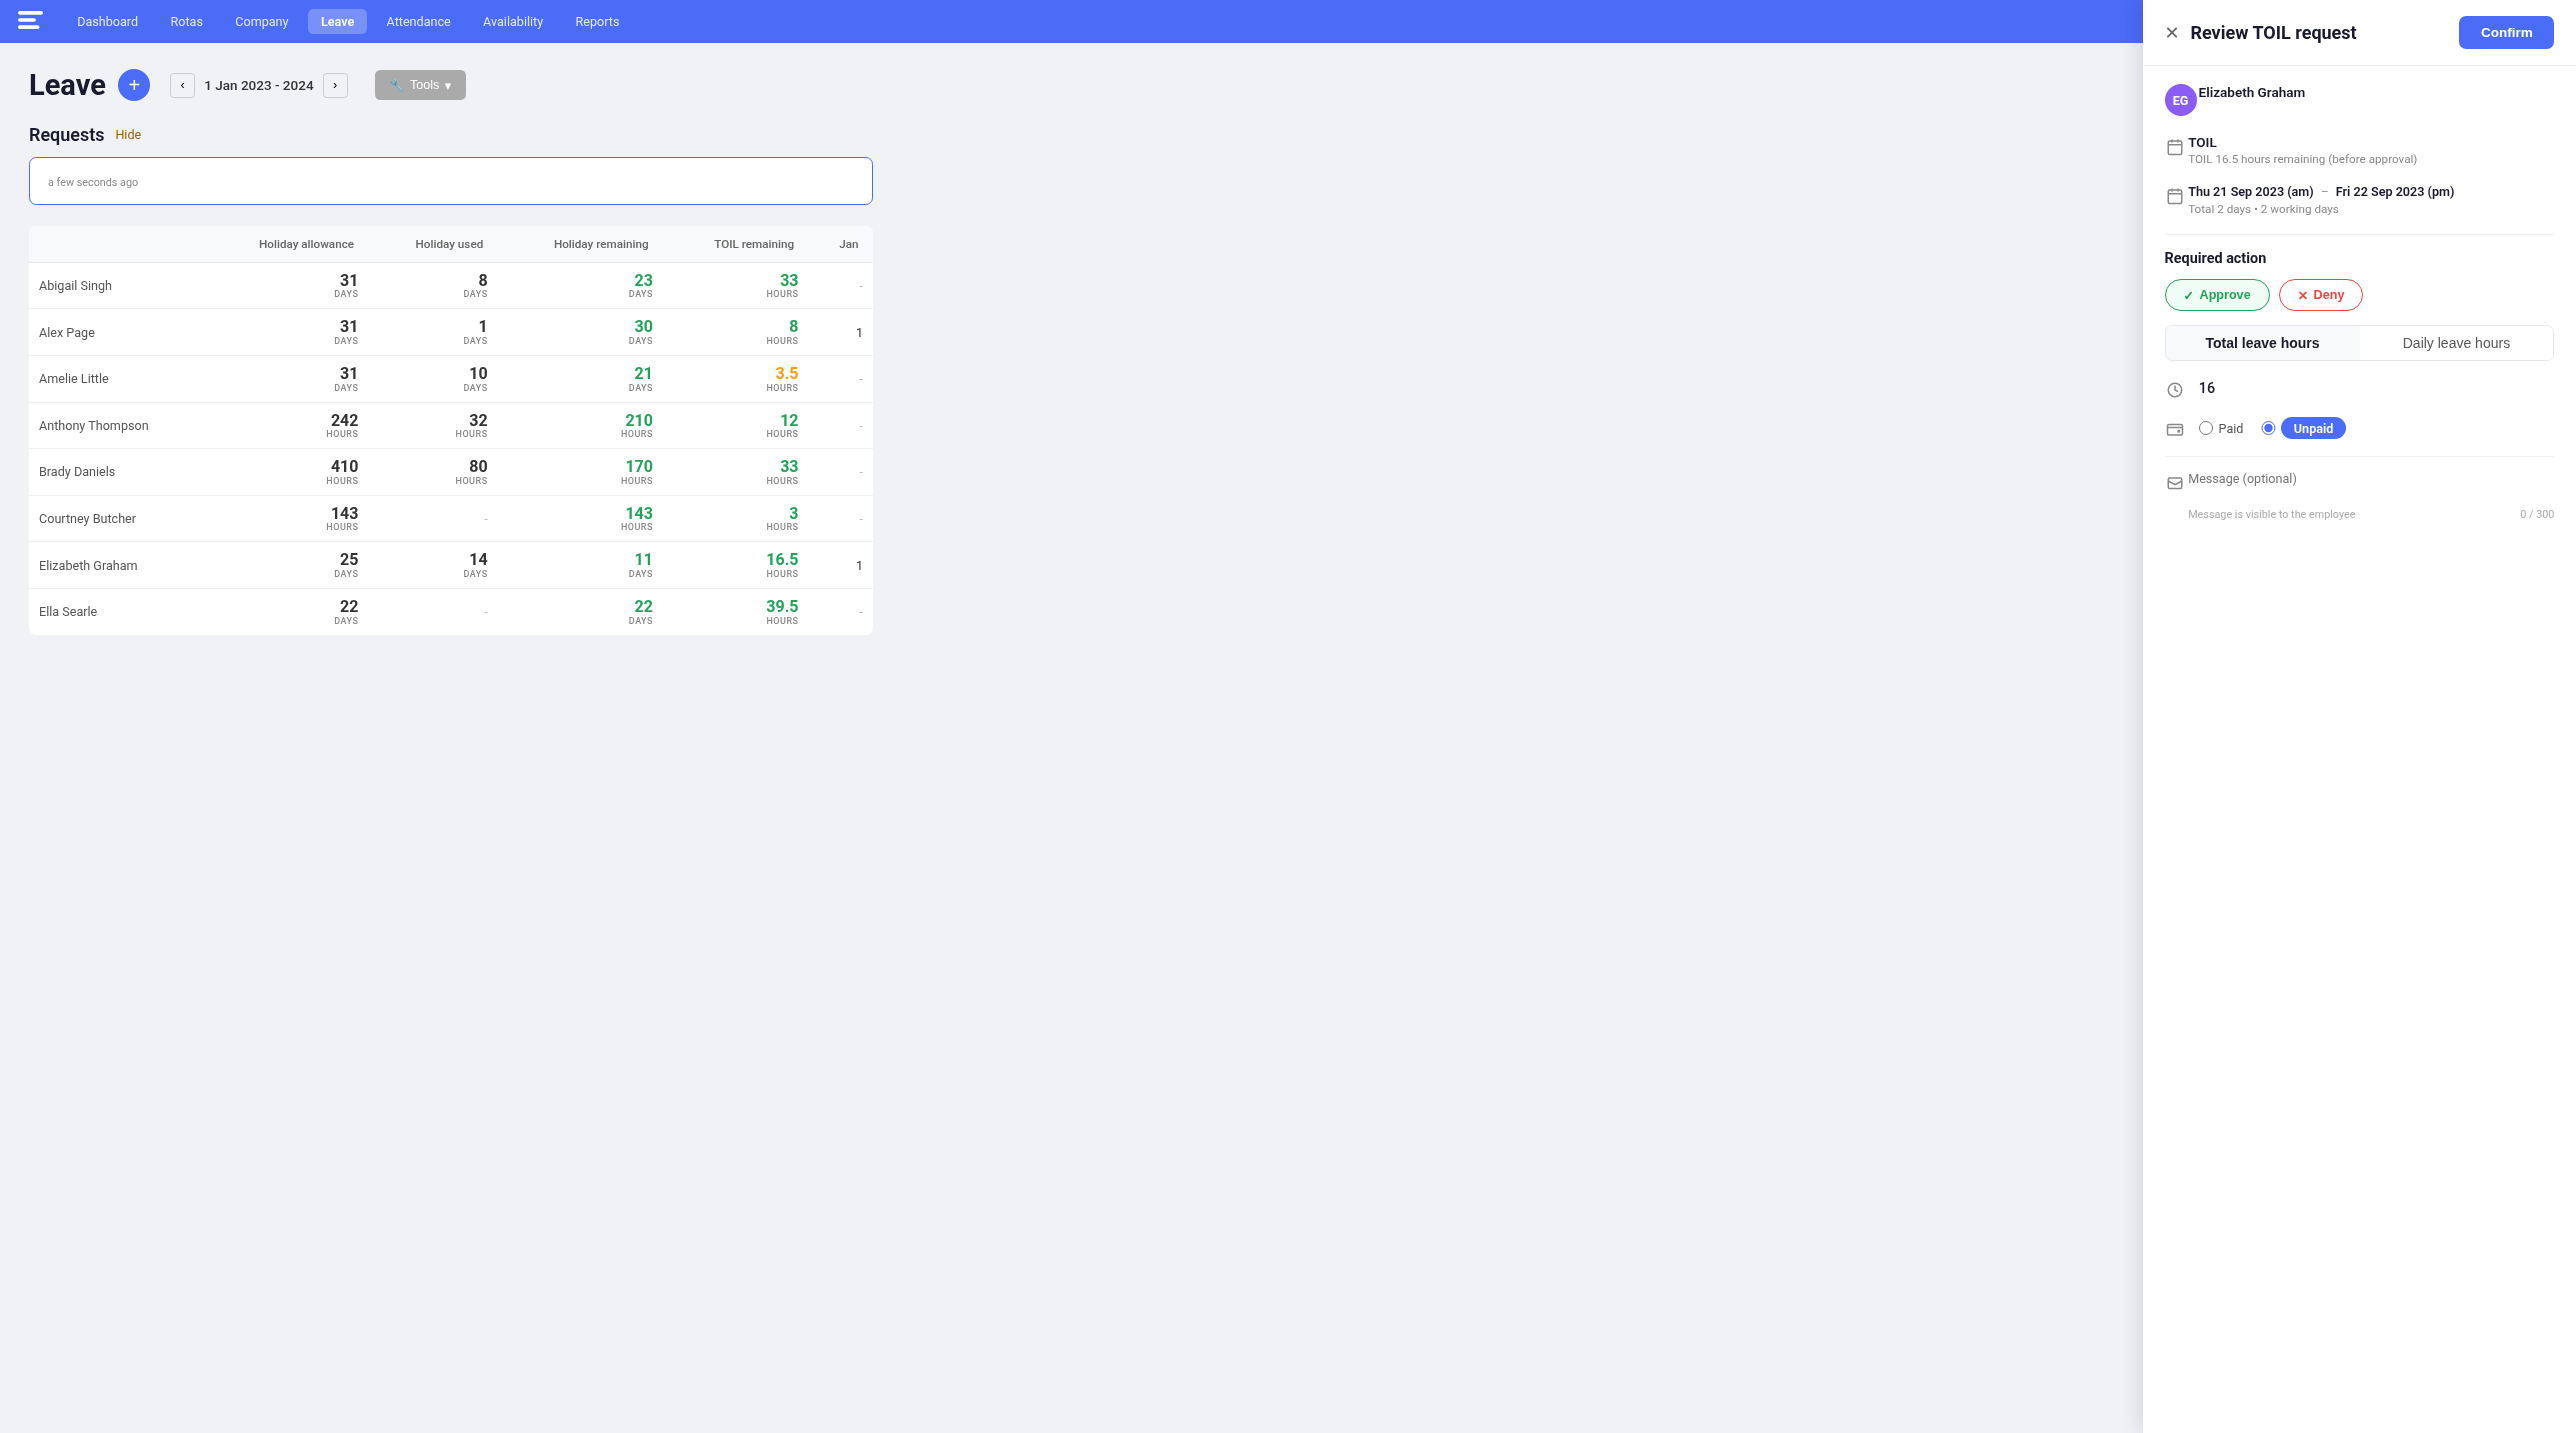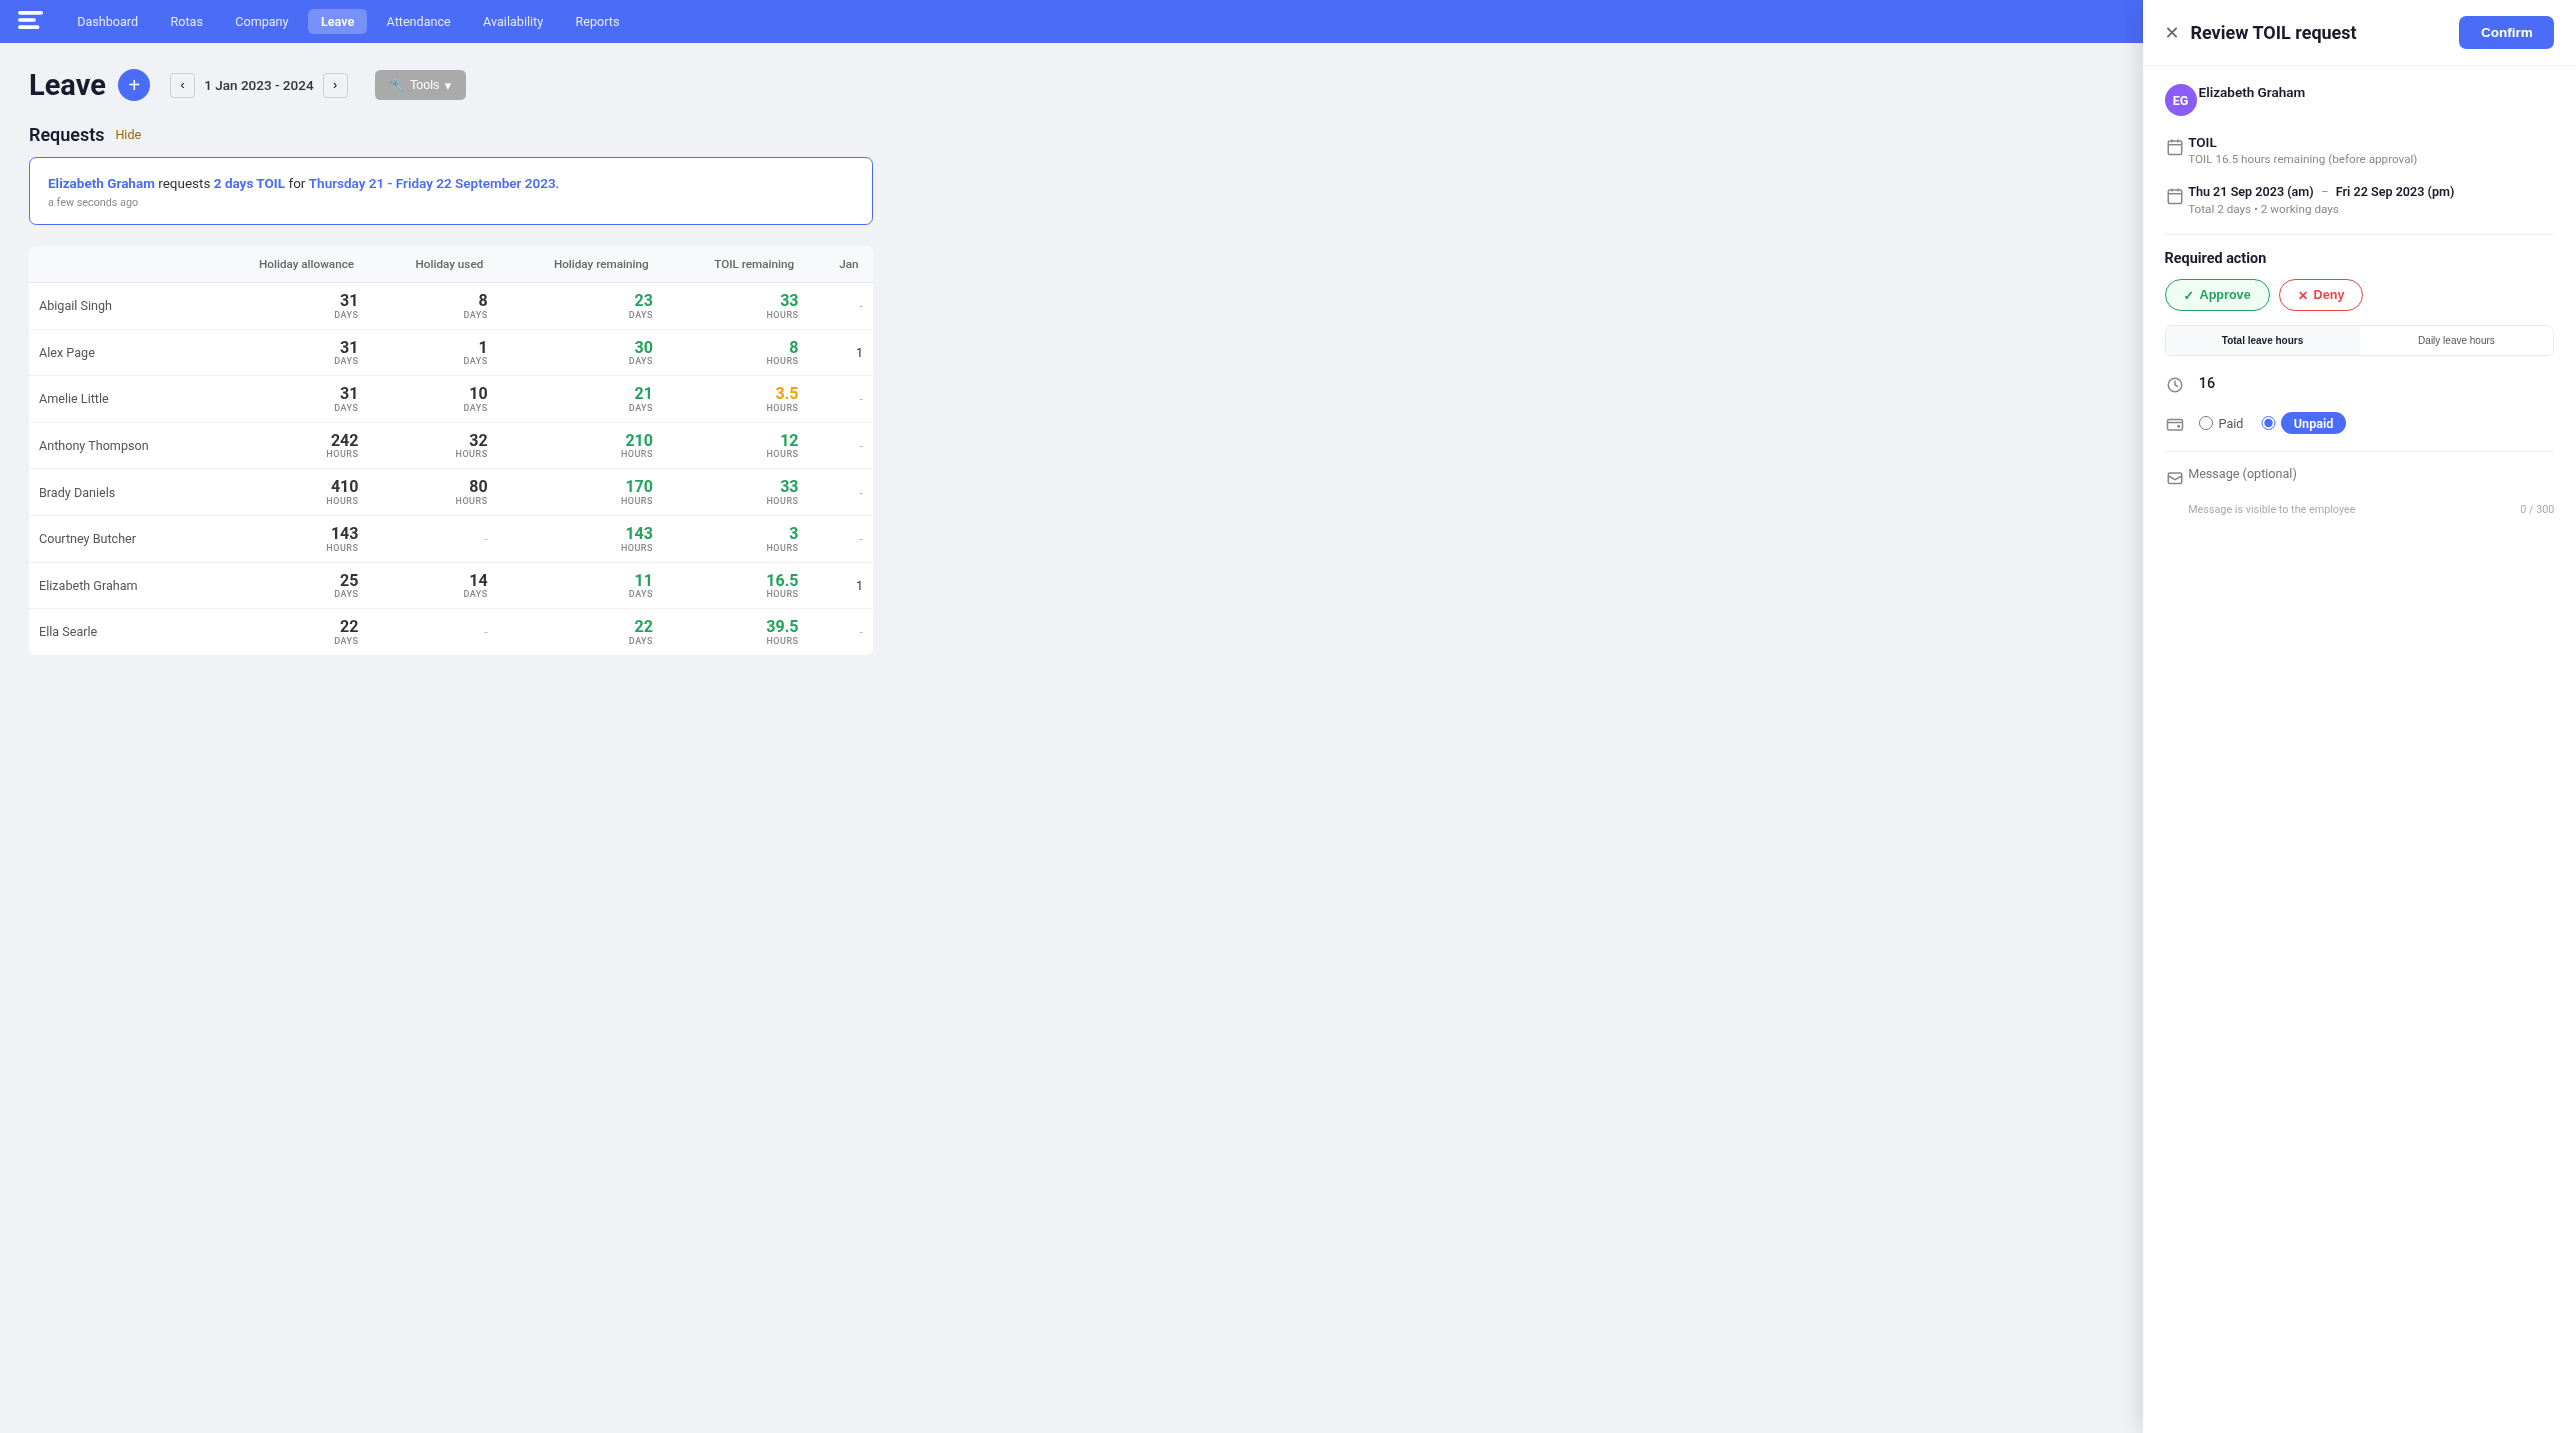--- a/index.html
+++ b/index.html
@@ -199,21 +199,21 @@
       cursor: pointer;
       display: flex;
       align-items: center;
       gap: 5.4px;
     }
 
     .tab-toggle { display: flex; border: 0.9px solid #e5e7eb; border-radius: 7.2px; overflow: hidden; margin-bottom: 16px; }
     .tab-btn {
       flex: 1;
       padding: 9px 14.4px;
-      font-size: 10px;
+      font-size: 14px;
       font-weight: 500;
       border: none;
       background: white;
       cursor: pointer;
       color: #555;
       text-align: center;
     }
     .tab-btn.active { background: #f8f9fa; color: #1a1a2e; font-weight: 600; }
 
     .hours-row { display: flex; align-items: center; gap: 12.6px; margin-bottom: 16px; }
@@ -279,27 +279,20 @@
       <span>▾</span>
     </button>
   </div>
 
   <div class="section-header">
     <h2 class="section-title">Requests</h2>
     <a class="hide-link">Hide</a>
   </div>
 
   <div class="request-card">
-    <div class="request-text">
-      <strong>Elizabeth Graham</strong>
-      <span> requests </span>
-      <strong>2 days TOIL</strong>
-      <span> for </span>
-      <span class="highlight">Thursday 21 - Friday 22 September 2023.</span>
-    </div>
     <div class="request-time">a few seconds ago</div>
   </div>
 
   <table class="leave-table">
     <thead>
       <tr>
         <th></th>
         <th>Holiday allowance</th>
         <th>Holiday used</th>
         <th>Holiday remaining</th>

